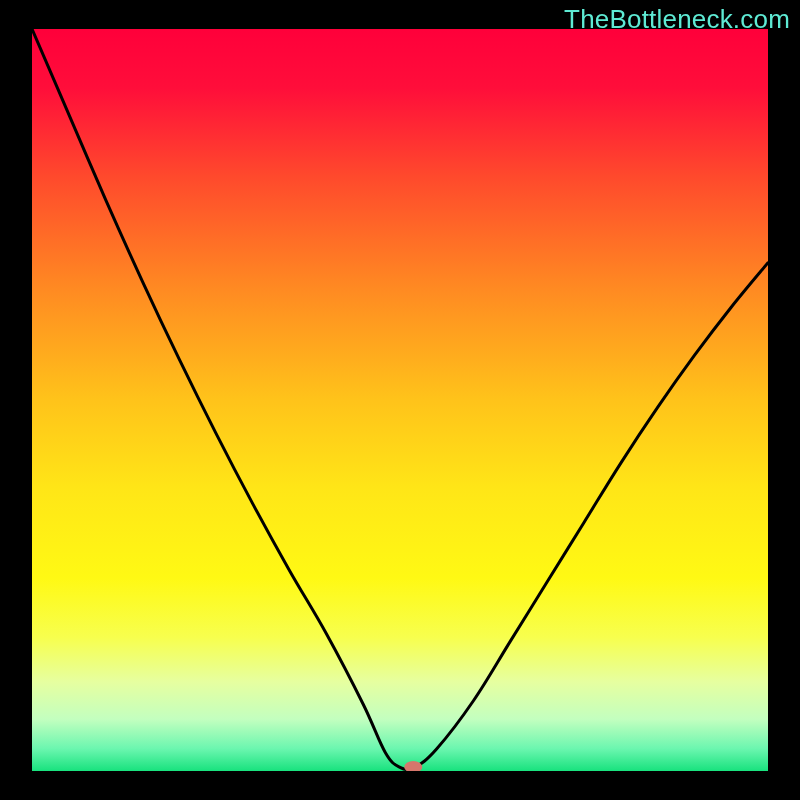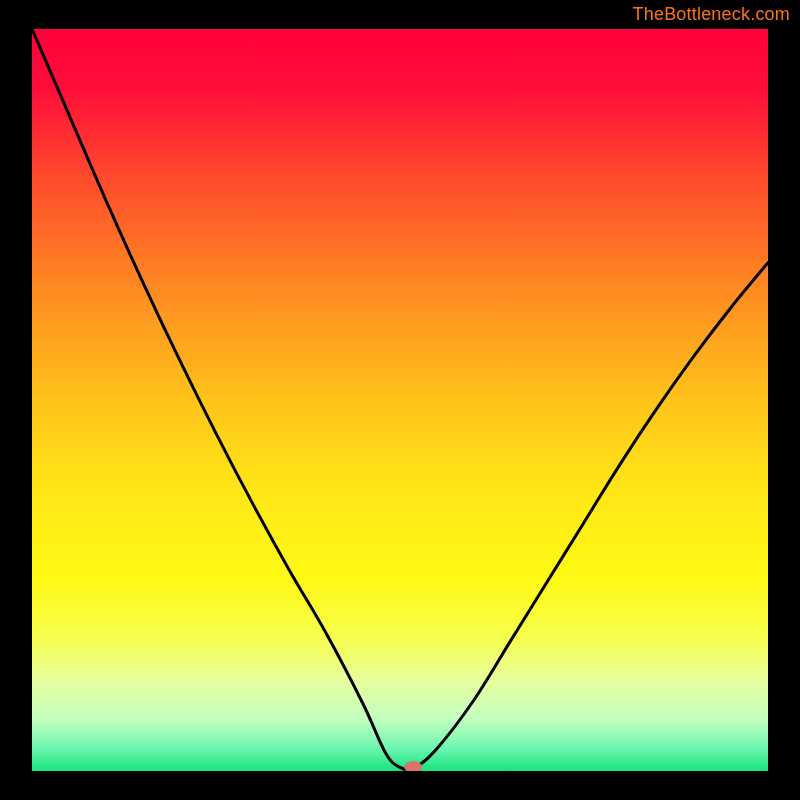--- a/index.html
+++ b/index.html
@@ -14,22 +14,22 @@
   .frame {
     position: relative;
     width: 800px;
     height: 800px;
     background: #000;
   }
   .watermark {
     position: absolute;
     top: 4px;
     right: 10px;
-    color: #f97316;
-    font-size: 18px;
+    color: #5eead4;
+    font-size: 26px;
     font-weight: 500;
     letter-spacing: 0.2px;
     z-index: 20;
     user-select: none;
   }
   .plot {
     position: absolute;
     left: 32px;
     top: 29px;
     width: 736px;

